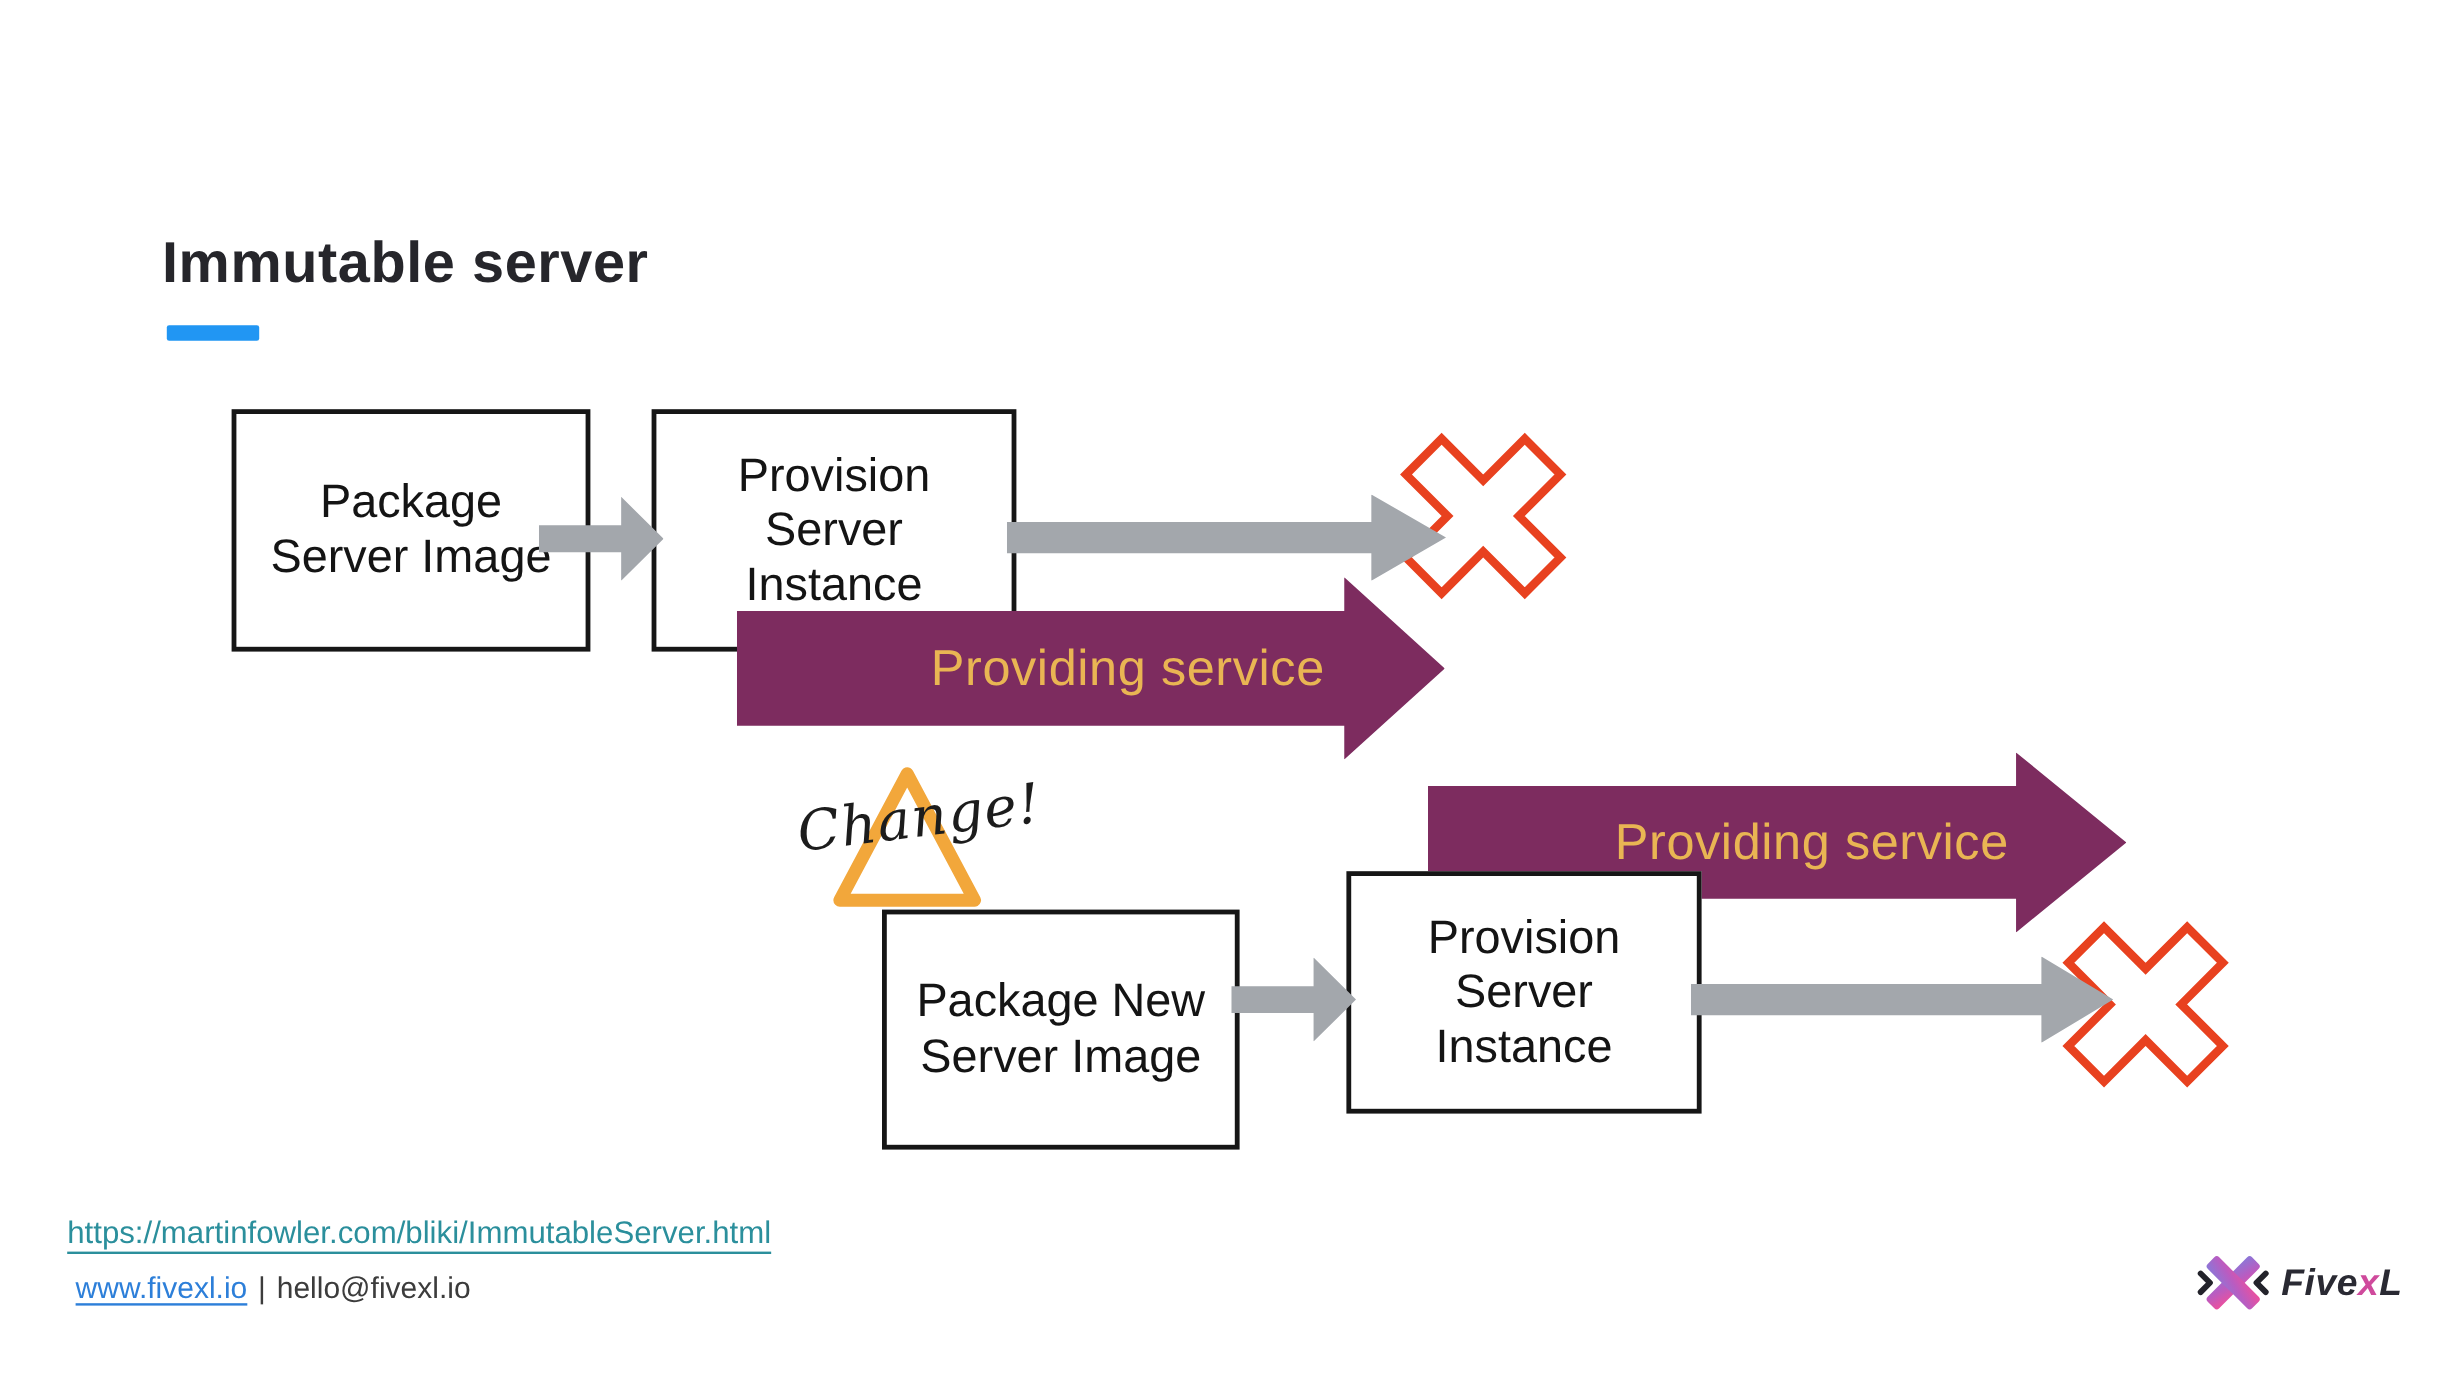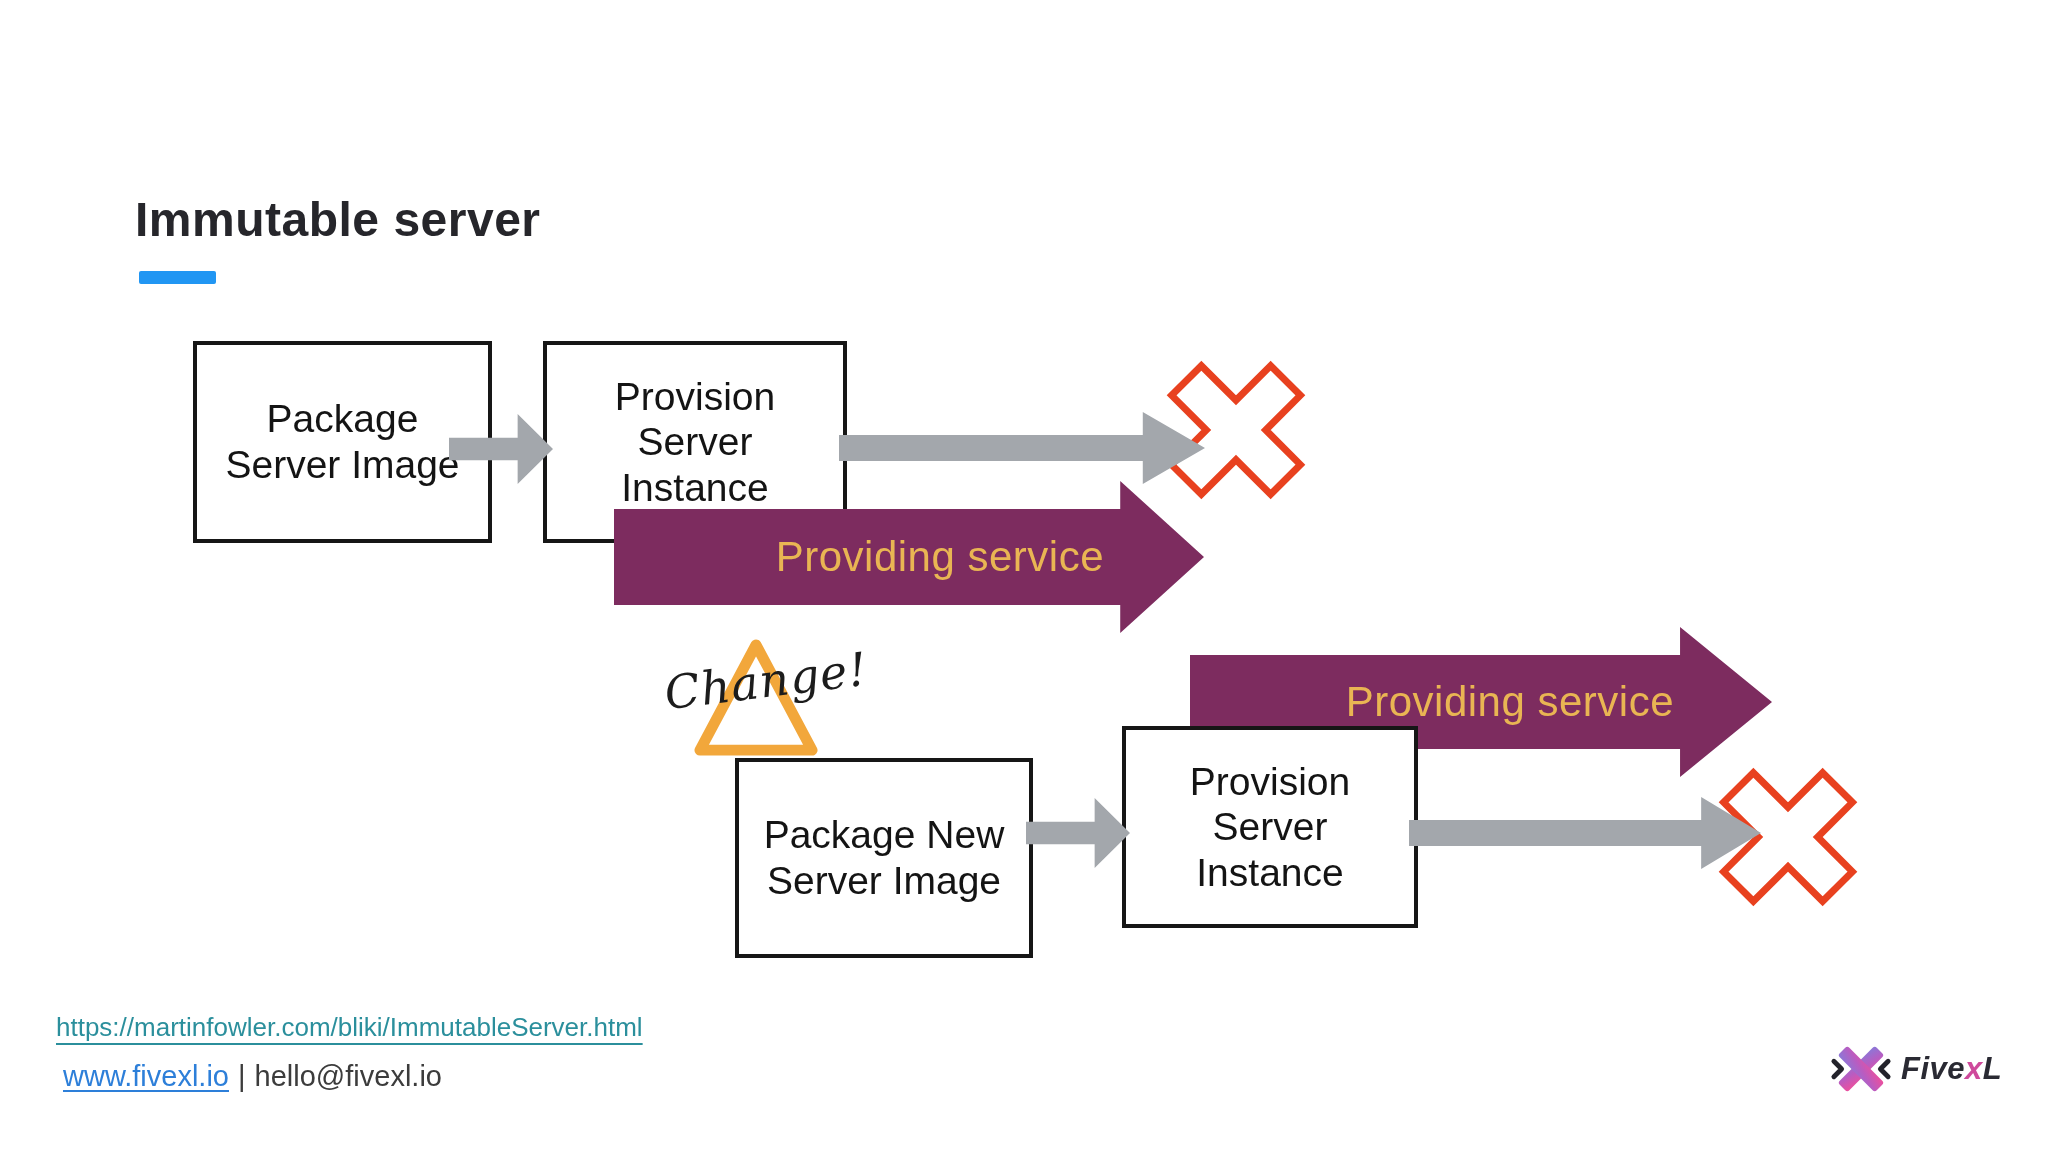--- a/index.html
+++ b/index.html
@@ -72,21 +72,21 @@
     position:absolute;left:664px;top:654px;z-index:5;
     font-family:"DejaVu Serif",serif;font-style:italic;font-size:46px;
     color:#1c1c1c;transform:rotate(-7deg);letter-spacing:1px;
   }
 
   
   .ref-link{
     position:absolute;left:56px;top:1012px;font-size:26px;
     color:var(--link-teal,#2b8f9c);text-decoration:underline;text-underline-offset:7px;cursor:pointer;
   }
-  .footer-line{position:absolute;left:63px;top:1060px;font-size:29px;color:#3c3c3c;text-align:right;}
+  .footer-line{position:absolute;left:63px;top:1060px;font-size:25px;color:#3c3c3c;text-align:right;}
   .site-link{color:var(--link-blue,#2d7fd9);text-decoration:underline;text-underline-offset:4px;cursor:pointer;}
   .footer-sep{margin:0 9px;color:#3c3c3c;}
   .footer-email{color:#3c3c3c;}
 
   
   .logo{position:absolute;left:1830px;top:1040px;display:flex;align-items:center;gap:9px;font-style:italic;}
   .logo-text{font-size:31px;font-weight:700;color:#2a2a33;letter-spacing:0.5px;}
   .logo-x{color:#cf4a9c;}
 </style>
 </head>

